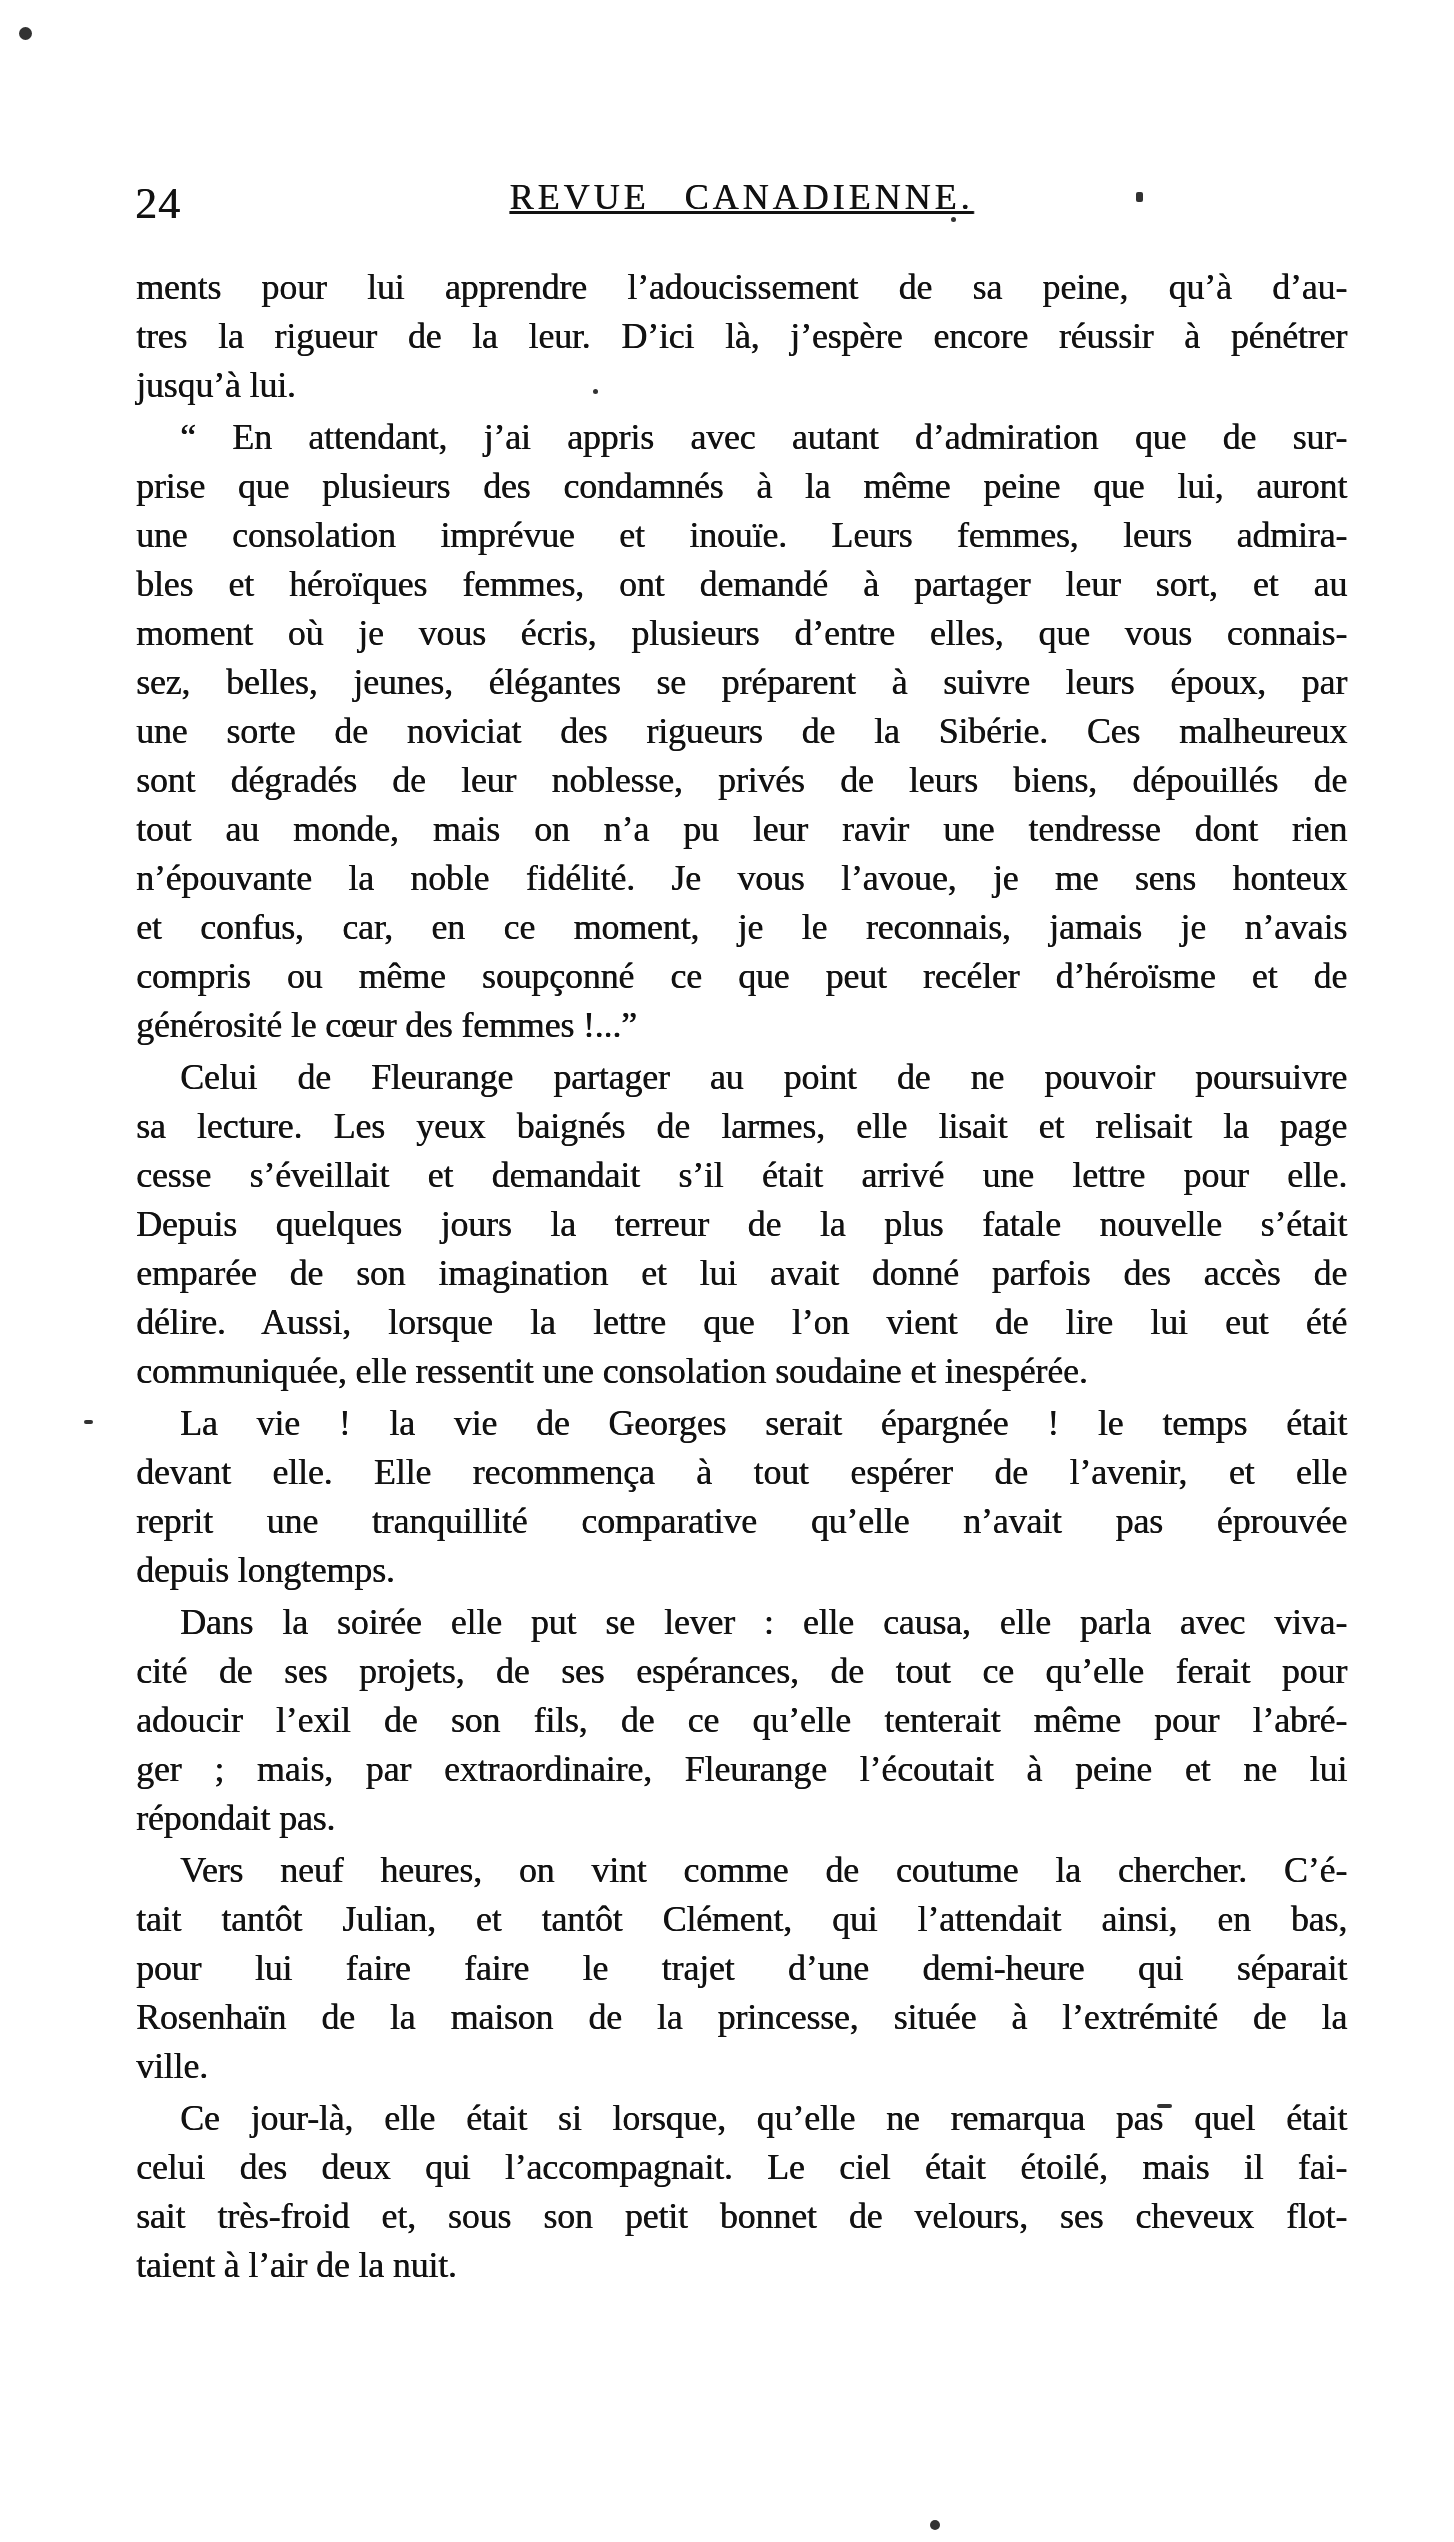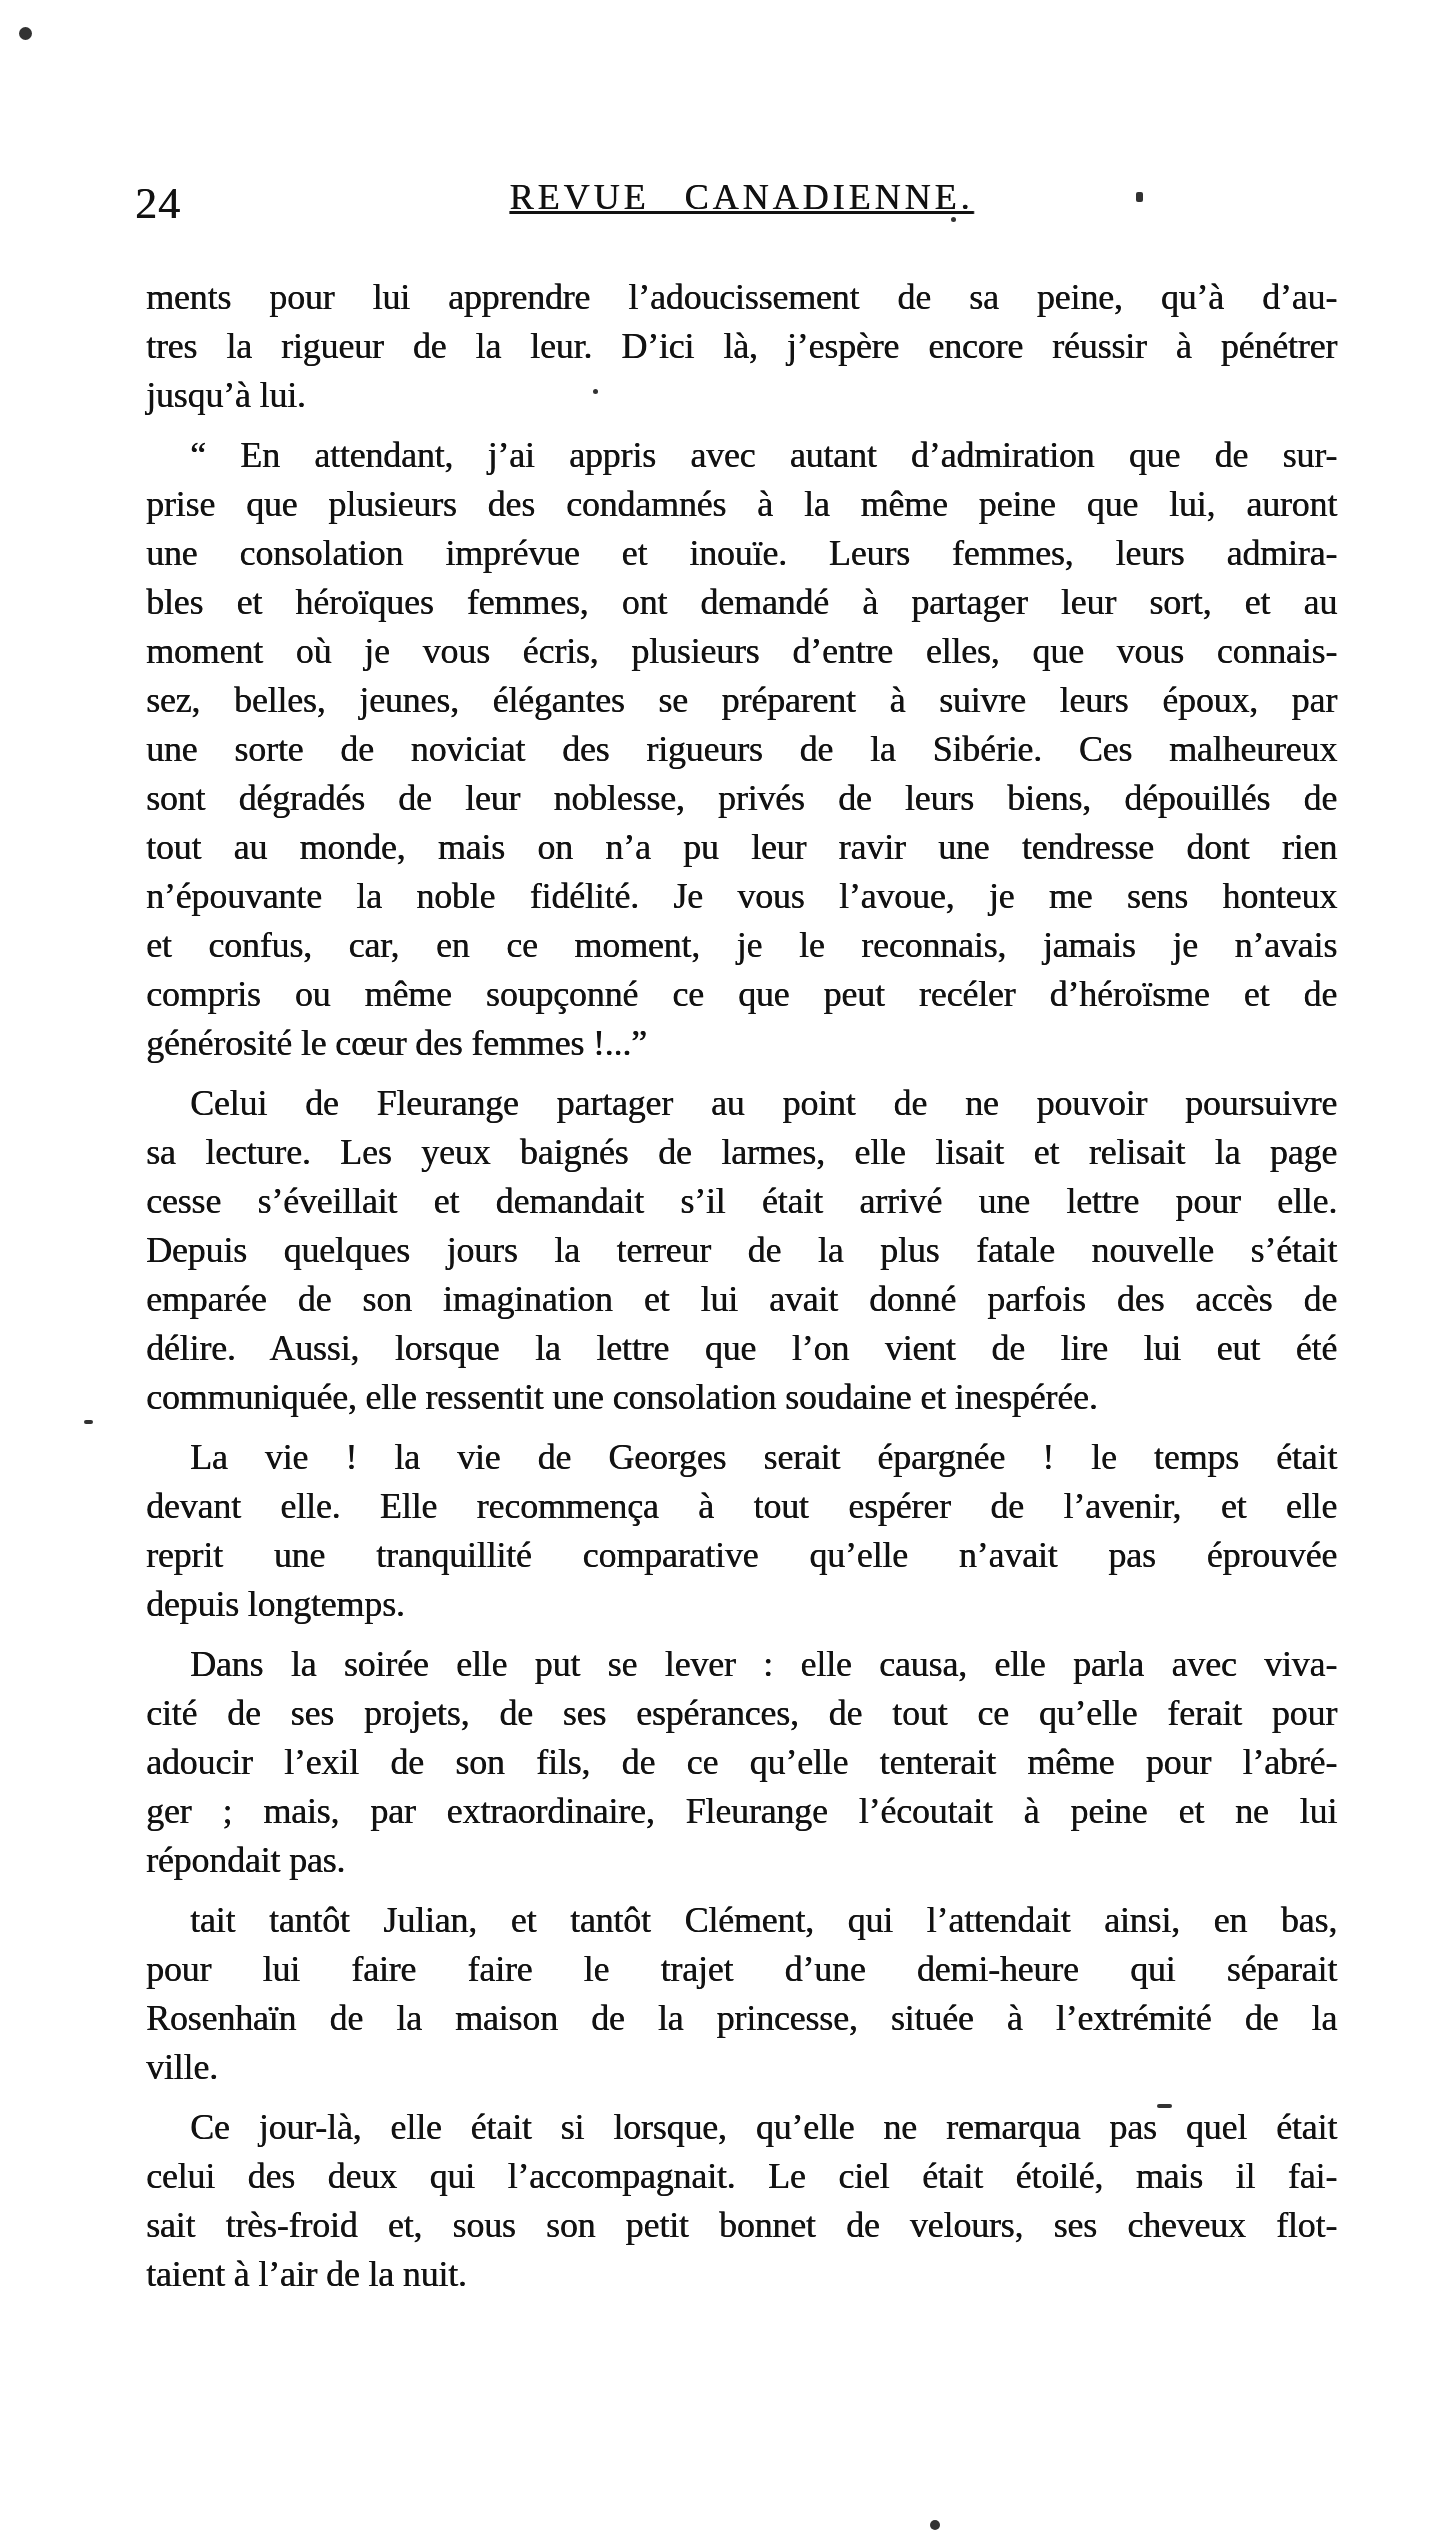--- a/index.html
+++ b/index.html
@@ -44,21 +44,21 @@
     white-space: nowrap;
     text-decoration: underline;
   }
   
   .text-column {
     position: absolute;
     left: 135px;
     top: 262px;
     width: 1213px;
   }
-  .paragraph { margin: 11px; padding: 0; }
+  .paragraph { margin: 1px; padding: 0; }
   .paragraph + .paragraph { margin-top: 3px; }
   .line {
     font-size: 36px;
     line-height: 49px;
     height: 49px;
     white-space: nowrap;
     text-align: justify;
     text-align-last: justify;
     text-shadow: 0.45px 0 0 currentColor;
     letter-spacing: -0.2px;
@@ -123,20 +123,21 @@
       <div class="line para-end">depuis longtemps.</div>
     </div>
     <div class="paragraph indent">
       <div class="line">Dans la soirée elle put se lever : elle causa, elle parla avec viva-</div>
       <div class="line">cité de ses projets, de ses espérances, de tout ce qu’elle ferait pour</div>
       <div class="line">adoucir l’exil de son fils, de ce qu’elle tenterait même pour l’abré-</div>
       <div class="line">ger ; mais, par extraordinaire, Fleurange l’écoutait à peine et ne lui</div>
       <div class="line para-end">répondait pas.</div>
     </div>
     <div class="paragraph indent">
+      <div class="line">Vers neuf heures, on vint comme de coutume la chercher.  C’é-</div>
       <div class="line">tait tantôt Julian, et tantôt Clément, qui l’attendait ainsi, en bas,</div>
       <div class="line">pour lui faire faire le trajet d’une demi-heure qui séparait</div>
       <div class="line">Rosenhaïn de la maison de la princesse, située à l’extrémité de la</div>
       <div class="line para-end">ville.</div>
     </div>
     <div class="paragraph indent">
       <div class="line">Ce jour-là, elle était si lorsque, qu’elle ne remarqua pas quel était</div>
       <div class="line">celui des deux qui l’accompagnait.  Le ciel était étoilé, mais il fai-</div>
       <div class="line">sait très-froid et, sous son petit bonnet de velours, ses cheveux flot-</div>
       <div class="line para-end">taient à l’air de la nuit.</div>

